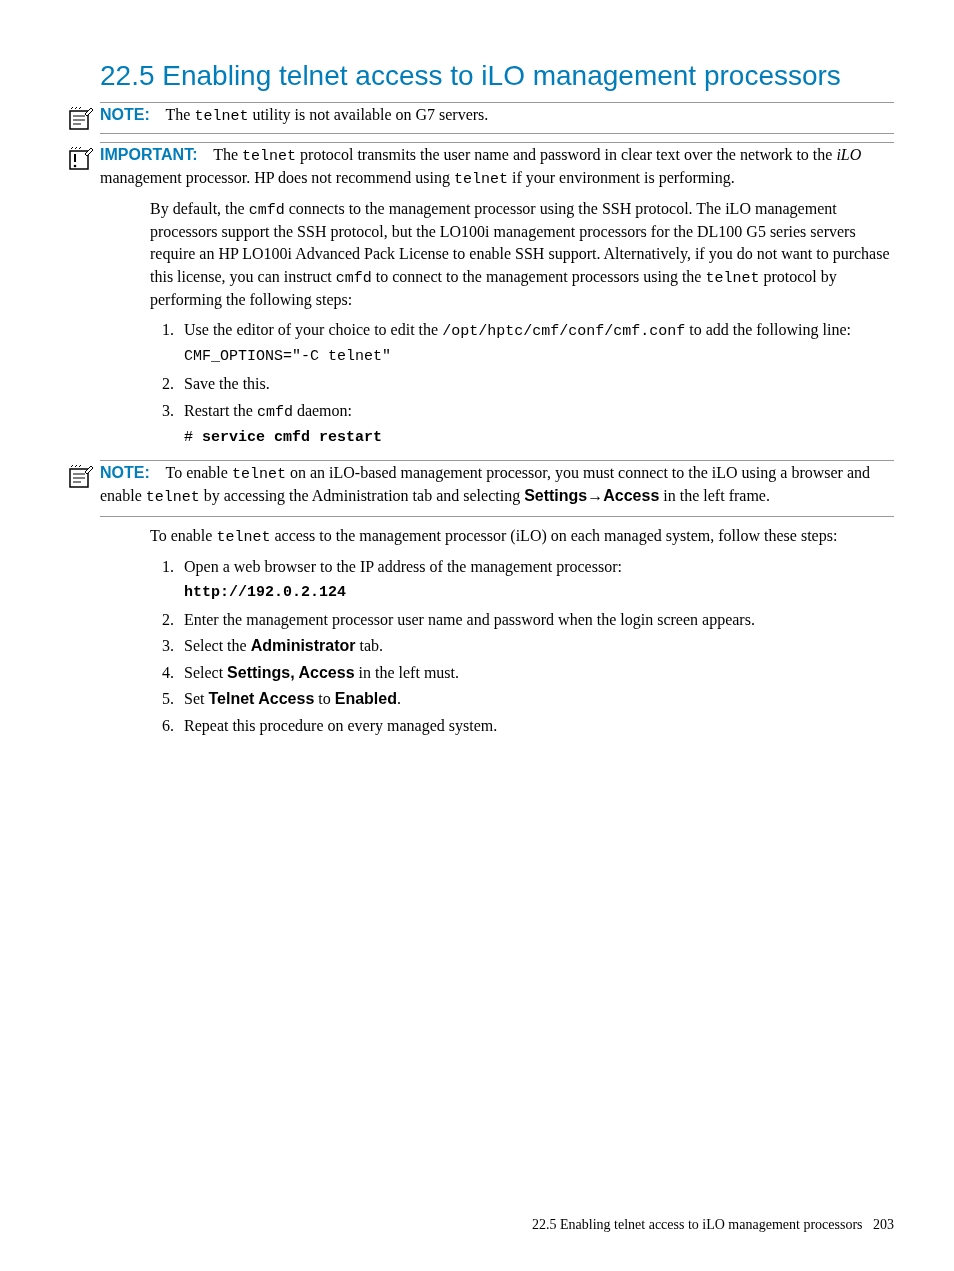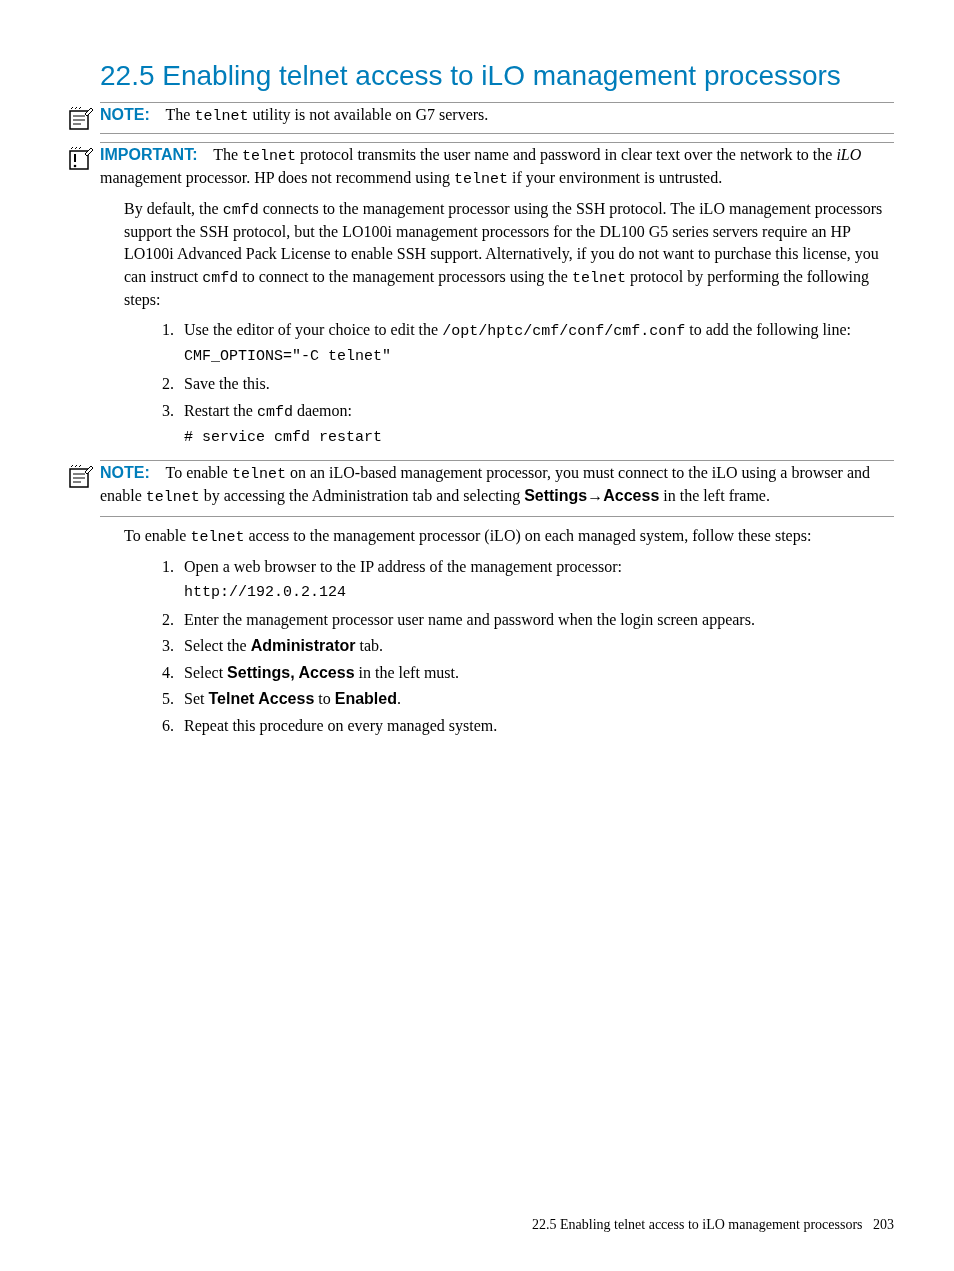--- a/index.html
+++ b/index.html
@@ -54,39 +54,39 @@
     flex: 1;
     line-height: 1.4;
   }
   .adm-label {
     font-family: Arial, Helvetica, sans-serif;
     font-weight: bold;
     color: #007dba;
     margin-right: 12px;
   }
   .content-block {
-    margin: 8px 0 8px 64px;
+    margin: 8px 0 8px 90px;
     line-height: 1.4;
   }
   ol.steps {
     margin: 6px 0 6px 90px;
     padding-left: 28px;
   }
   ol.steps > li {
     margin: 4px 0;
     padding-left: 6px;
     line-height: 1.4;
   }
   code, .mono {
     font-family: "Courier New", monospace;
     font-size: 15px;
   }
   .mono-bold {
     font-family: "Courier New", monospace;
-    font-weight: normal;
+    font-weight: bold;
     font-size: 15px;
   }
   .bold-sans {
     font-family: Arial, Helvetica, sans-serif;
     font-weight: bold;
   }
   .codeblock {
     font-family: "Courier New", monospace;
     font-size: 15px;
     margin: 4px 0 6px 0;
@@ -137,21 +137,21 @@
         <line x1="8" y1="8" x2="8" y2="16" stroke="#000" stroke-width="2"></line>
         <circle cx="8" cy="20" r="1.3" fill="#000"></circle>
         <line x1="4" y1="3" x2="6" y2="1" stroke="#000" stroke-width="1"></line>
         <line x1="8" y1="3" x2="10" y2="1" stroke="#000" stroke-width="1"></line>
         <line x1="12" y1="3" x2="14" y2="1" stroke="#000" stroke-width="1"></line>
         <polygon points="18,8 24,2 26,4 20,10" fill="#fff" stroke="#000" stroke-width="1"></polygon>
       </svg>
     </div>
     <div class="adm-body">
       <span class="adm-label">IMPORTANT:</span>
-      <span>The </span><span class="mono">telnet</span><span> protocol transmits the user name and password in clear text over the network to the </span><em>iLO</em><span> management processor. HP does not recommend using </span><span class="mono">telnet</span><span> if your environment is untrusted.</span>
+      <span>The </span><span class="mono">telnet</span><span> protocol transmits the user name and password in clear text over the network to the </span><em>iLO</em><span> management processor. HP does not recommend using </span><span class="mono">telnet</span><span> if your environment is performing.</span>
     </div>
   </div>
 
   <div class="content-block">
     <span>By default, the </span><span class="mono">cmfd</span><span> connects to the management processor using the SSH protocol. The iLO management processors support the SSH protocol, but the LO100i management processors for the DL100 G5 series servers require an HP LO100i Advanced Pack License to enable SSH support. Alternatively, if you do not want to purchase this license, you can instruct </span><span class="mono">cmfd</span><span> to connect to the management processors using the </span><span class="mono">telnet</span><span> protocol by performing the following steps:</span>
   </div>
 
   <ol class="steps">
     <li>
       <span>Use the editor of your choice to edit the </span><span class="mono">/opt/hptc/cmf/conf/cmf.conf</span><span> to add the following line:</span>

